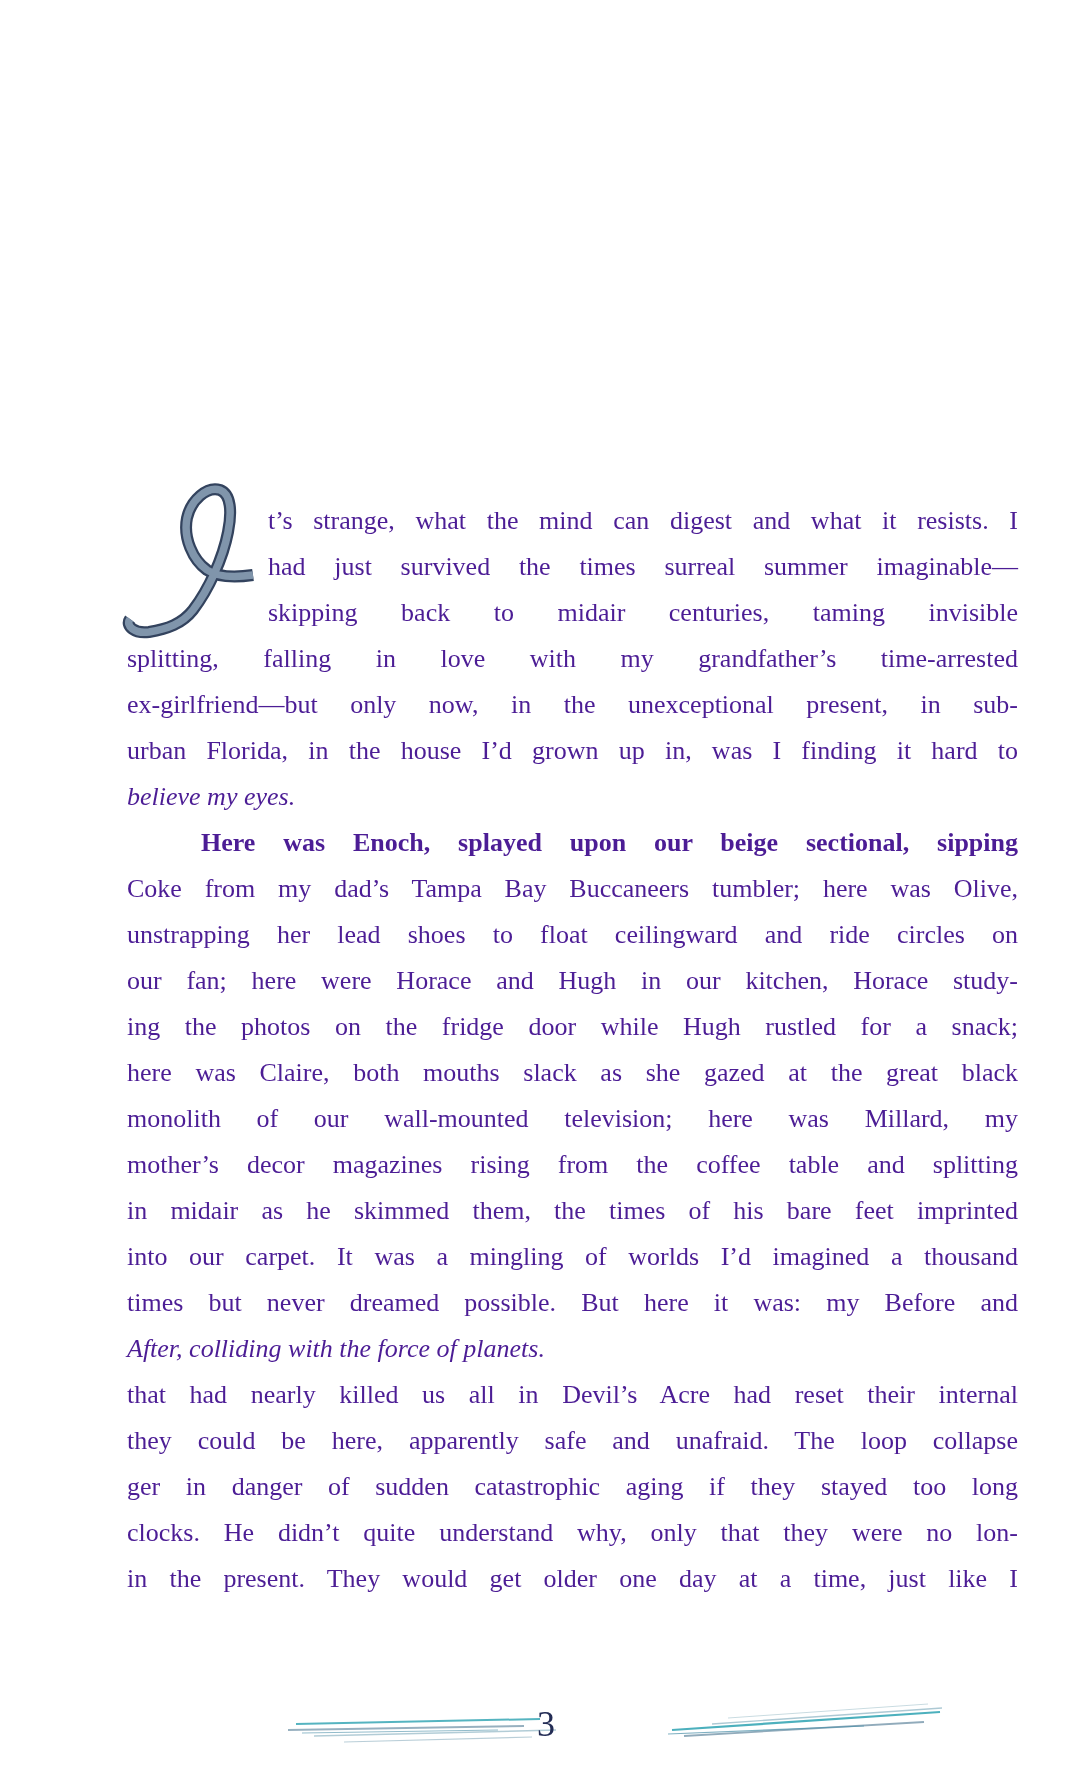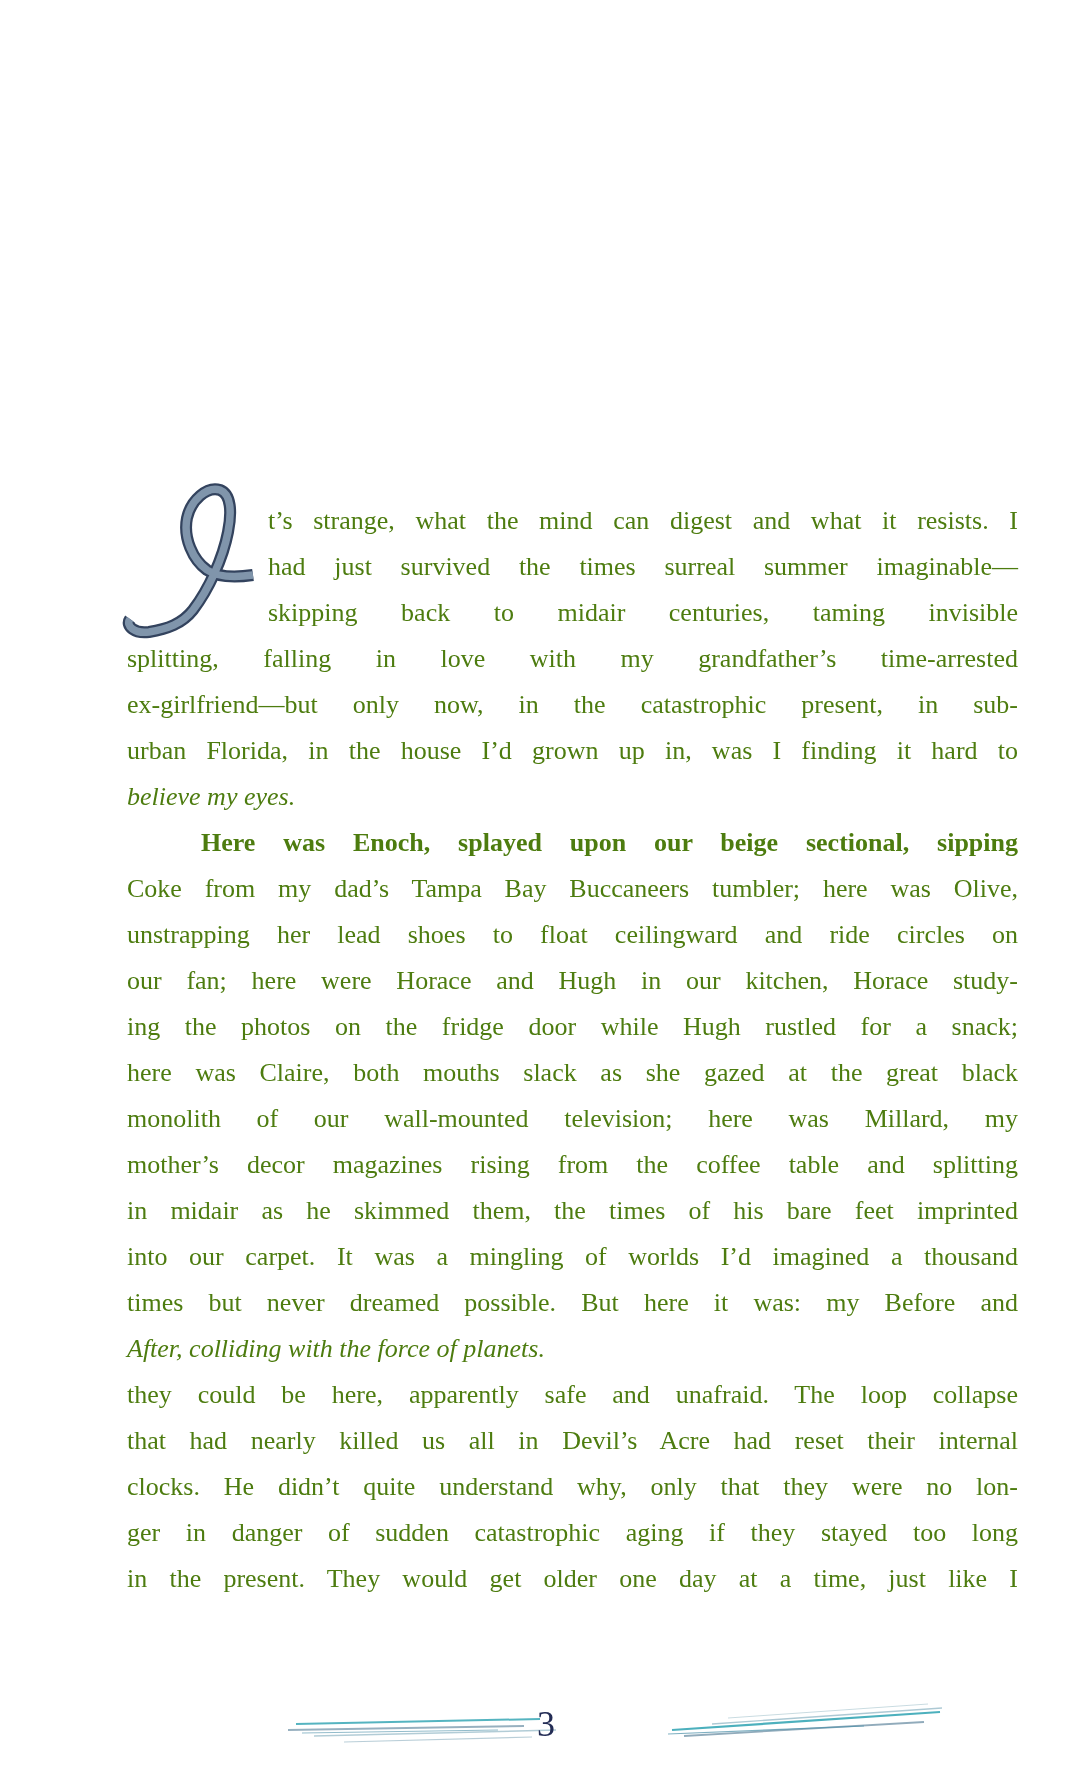--- a/index.html
+++ b/index.html
@@ -11,21 +11,21 @@
     overflow: hidden;
     font-family: "Liberation Serif", serif;
   }
   .text-block {
     position: absolute;
     left: 127px;
     top: 498px;
     width: 891px;
     font-size: 26px;
     line-height: 46px;
-    color: #4d7c0f;
+    color: #4c1d95;
   }
   .line {
     height: 46px;
     text-align: justify;
     text-align-last: justify;
     white-space: normal;
   }
   .line.para-end { text-align-last: left; font-style: italic; }
   .line.indent { padding-left: 74px; font-weight: bold; }
   .dropcap {
@@ -75,39 +75,39 @@
         <title>I</title>
         <path d="M 3,133 C -2,140 8,148 22,146 C 40,143 55,138 66,124 C 82,103 96,72 101,46 C 105,26 104,8 93,4 C 80,0 64,14 60,32 C 56,52 66,74 80,84 C 92,92 112,91 126,89" fill="none" stroke-width="12" stroke-linecap="butt" stroke="#33435e"></path>
         <path d="M 3,133 C -2,140 8,148 22,146 C 40,143 55,138 66,124 C 82,103 96,72 101,46 C 105,26 104,8 93,4 C 80,0 64,14 60,32 C 56,52 66,74 80,84 C 92,92 112,91 126,89" fill="none" stroke-width="7.5" stroke-linecap="butt" stroke="#8095ab"></path>
       </svg>
     </div>
 
     <div class="line">t’s strange, what the mind can digest and what it resists. I</div>
     <div class="line">had just survived the times surreal summer imaginable—</div>
     <div class="line">skipping back to midair centuries, taming invisible</div>
     <div class="line">splitting, falling in love with my grandfather’s time-arrested</div>
-    <div class="line">ex-girlfriend—but only now, in the catastrophic present, in sub-</div>
+    <div class="line">ex-girlfriend—but only now, in the unexceptional present, in sub-</div>
     <div class="line">urban Florida, in the house I’d grown up in, was I finding it hard to</div>
     <div class="line para-end">believe my eyes.</div>
     <div class="line indent">Here was Enoch, splayed upon our beige sectional, sipping</div>
     <div class="line">Coke from my dad’s Tampa Bay Buccaneers tumbler; here was Olive,</div>
     <div class="line">unstrapping her lead shoes to float ceilingward and ride circles on</div>
     <div class="line">our fan; here were Horace and Hugh in our kitchen, Horace study-</div>
     <div class="line">ing the photos on the fridge door while Hugh rustled for a snack;</div>
     <div class="line">here was Claire, both mouths slack as she gazed at the great black</div>
     <div class="line">monolith of our wall-mounted television; here was Millard, my</div>
     <div class="line">mother’s decor magazines rising from the coffee table and splitting</div>
     <div class="line">in midair as he skimmed them, the times of his bare feet imprinted</div>
     <div class="line">into our carpet. It was a mingling of worlds I’d imagined a thousand</div>
     <div class="line">times but never dreamed possible. But here it was: my Before and</div>
     <div class="line para-end">After, colliding with the force of planets.</div>
+    <div class="line">that had nearly killed us all in Devil’s Acre had reset their internal</div>
     <div class="line">they could be here, apparently safe and unafraid. The loop collapse</div>
-    <div class="line">that had nearly killed us all in Devil’s Acre had reset their internal</div>
+    <div class="line">ger in danger of sudden catastrophic aging if they stayed too long</div>
     <div class="line">clocks. He didn’t quite understand why, only that they were no lon-</div>
-    <div class="line">ger in danger of sudden catastrophic aging if they stayed too long</div>
     <div class="line">in the present. They would get older one day at a time, just like I</div>
   </div>
 
   <div class="footer">
 
     <svg class="flourish left" width="280" height="40" viewBox="0 0 280 40">
       <line x1="8" y1="12" x2="252" y2="7" stroke-width="2" opacity="0.9" stroke="#43acba"></line>
       <line x1="0" y1="18" x2="236" y2="14" stroke-width="2" opacity="0.8" stroke="#7e9db0"></line>
       <line x1="26" y1="24" x2="268" y2="18" stroke-width="1.5" opacity="0.8" stroke="#9fc0cd"></line>
       <line x1="56" y1="30" x2="244" y2="25" stroke-width="1.2" opacity="0.8" stroke="#a9c3cf"></line>

